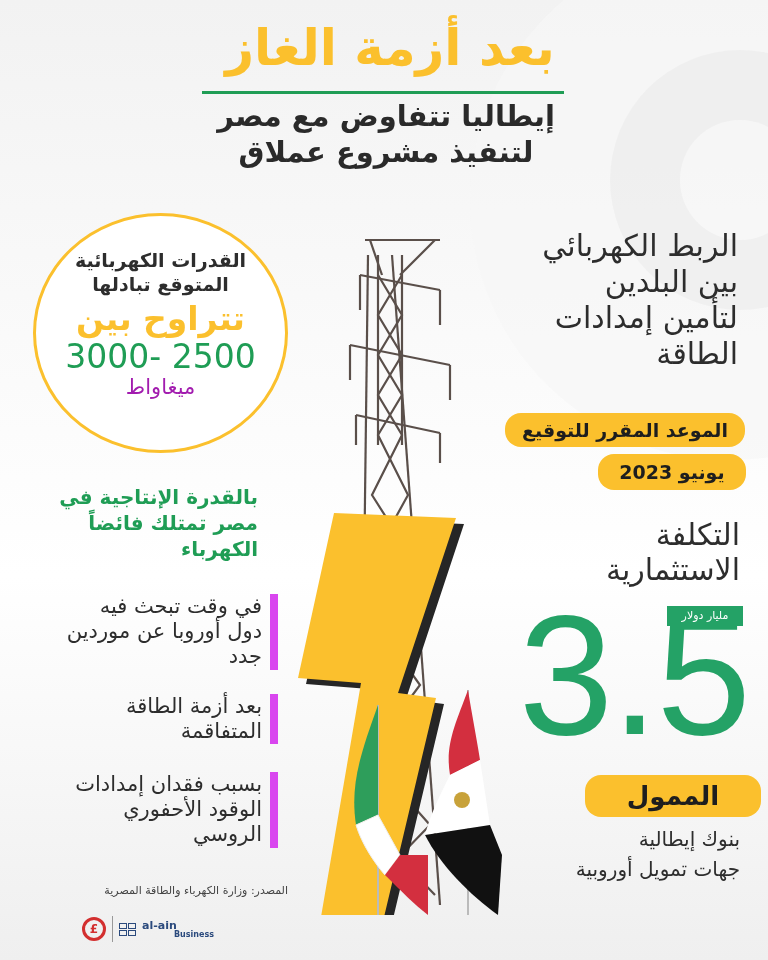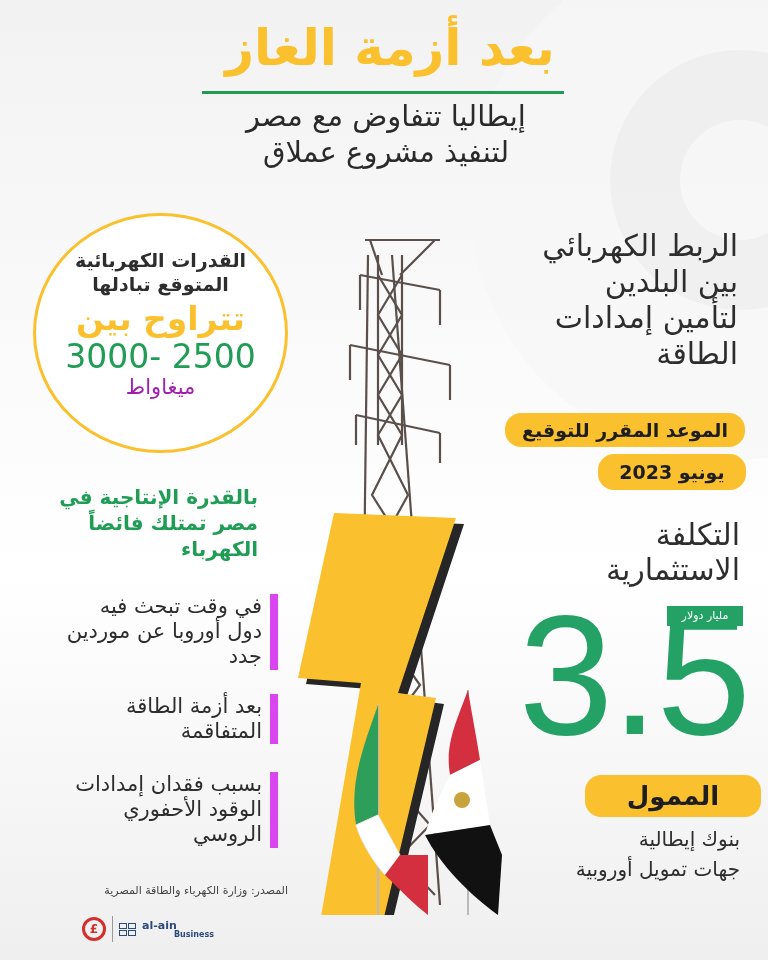--- a/index.html
+++ b/index.html
@@ -22,21 +22,21 @@
   }
   .title-main {
     position: absolute; left: 200px; top: 18px; width: 380px; text-align: center;
     font-size: 50px; font-weight: bold; color: #fbc02d; line-height: 1.2;
   }
   .title-rule {
     position: absolute; left: 202px; top: 91px; width: 362px; height: 3px; background: #1f9d55;
   }
   .title-sub {
     position: absolute; left: 200px; top: 98px; width: 372px; text-align: center;
-    font-size: 29px; font-weight: normal; color: #2a2a2a; line-height: 1.25;
+    font-size: 29px; font-weight: bold; color: #2a2a2a; line-height: 1.25;
   }
   .circle-box {
     position: absolute; left: 33px; top: 213px; width: 255px; height: 240px;
     border: 3px solid #fbc02d; border-radius: 50%; background: #ffffff;
     text-align: center; padding-top: 33px;
   }
   .circle-box .c-label { font-size: 19px; font-weight: bold; color: #2d2d2d; line-height: 1.25; }
   .circle-box .c-range { font-size: 33px; font-weight: bold; color: #fbc02d; line-height: 1.2; margin-top: 2px; }
   .circle-box .c-nums { font-size: 33px; color: #1f9d55; line-height: 1.15; direction: rtl; }
   .circle-box .c-unit { font-size: 21px; color: #a21caf; line-height: 1.1; }

